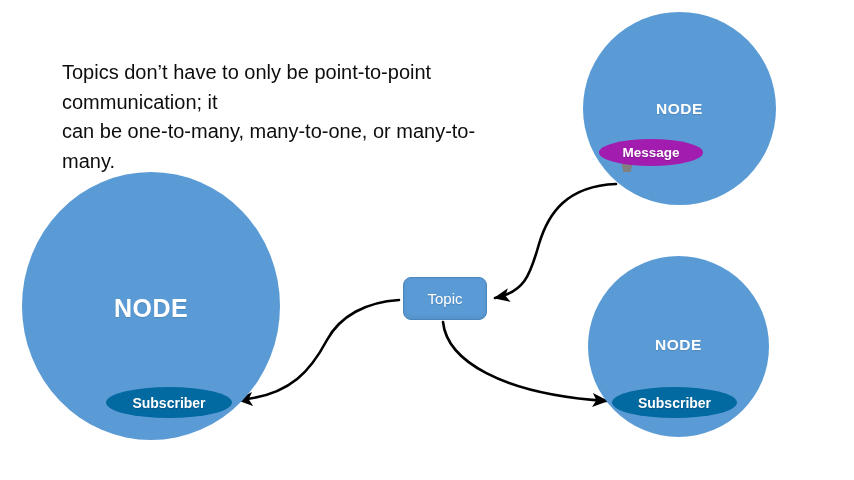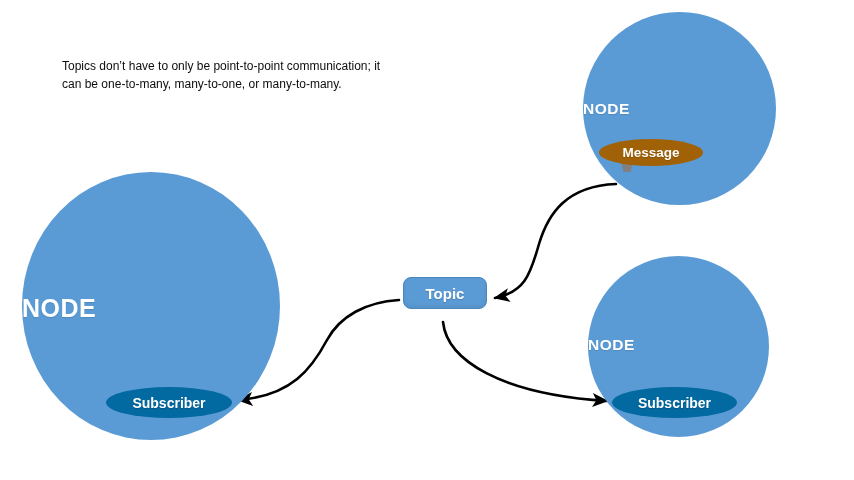--- a/index.html
+++ b/index.html
@@ -18,38 +18,38 @@
     background: #ffffff;
     overflow: hidden;
   }
 
   
   #caption {
     position: absolute;
     left: 62px;
     top: 58px;
     width: 420px;
-    font-size: 12px;
+    font-size: 20px;
     line-height: 1.48;
     color: #0d0d0d;
     font-family: "Liberation Sans", sans-serif;
     white-space: pre-line;
   }
 
   
   .node {
     position: absolute;
     border-radius: 50%;
     background: #5b9bd5;
   }
   .node-label {
     position: absolute;
     left: 0;
     width: 100%;
-    text-align: left;
+    text-align: center;
     color: #ffffff;
     font-weight: bold;
     font-family: "Liberation Sans", sans-serif;
     letter-spacing: 0.5px;
     text-shadow: 0 1px 1px rgba(0,0,0,0.13);
   }
 
   #node-left       { left: 22px;  top: 172px; width: 258px; height: 268px; }
   #node-left .node-label   { top: 122px; font-size: 25px; }
 
@@ -68,21 +68,21 @@
     justify-content: center;
     color: #ffffff;
     font-weight: bold;
     font-family: "Liberation Sans", sans-serif;
     font-size: 13.5px;
     text-shadow: 0 1px 1px rgba(0,0,0,0.18);
     white-space: nowrap;
   }
   .pill-green  { background: #0369a1; }
   .pill-orange { background: #ed7d31; }
-  .pill-gray   { background: #a16207; text-align: right; }
+  .pill-gray   { background: #a21caf; text-align: right; }
 
   #sub-left        { left: 106px; top: 387px; width: 126px; height: 31px; font-size: 14px; }
   #sub-bottomright { left: 612px; top: 387px; width: 125px; height: 31px; font-size: 14px; }
   #publisher       { left: 617px; top: 167px; width: 126px; height: 31px; font-size: 14px; }
 
   
   #message {
     left: 599px; top: 139px; width: 104px; height: 27px;
     font-size: 13.5px;
   }
@@ -97,30 +97,30 @@
     border-bottom: 0;
     transform: skewX(12deg);
   }
 
   
   #topic-box {
     position: absolute;
     left: 403px;
     top: 277px;
     width: 84px;
-    height: 32px;
+    height: 43px;
     border-radius: 8px;
     background: #5b9bd5;
     border: 1.5px solid #4a87bd;
     box-sizing: border-box;
     display: flex;
     align-items: center;
     justify-content: center;
     color: #ffffff;
-    font-weight: bold;
+    font-weight: normal;
     font-size: 15px;
     font-family: "Liberation Sans", sans-serif;
     text-shadow: 0 1px 1px rgba(0,0,0,0.18);
     box-shadow: inset 0 -2px 4px rgba(0,0,0,0.07);
   }
 
   
   #connectors {
     position: absolute;
     left: 0; top: 0;

